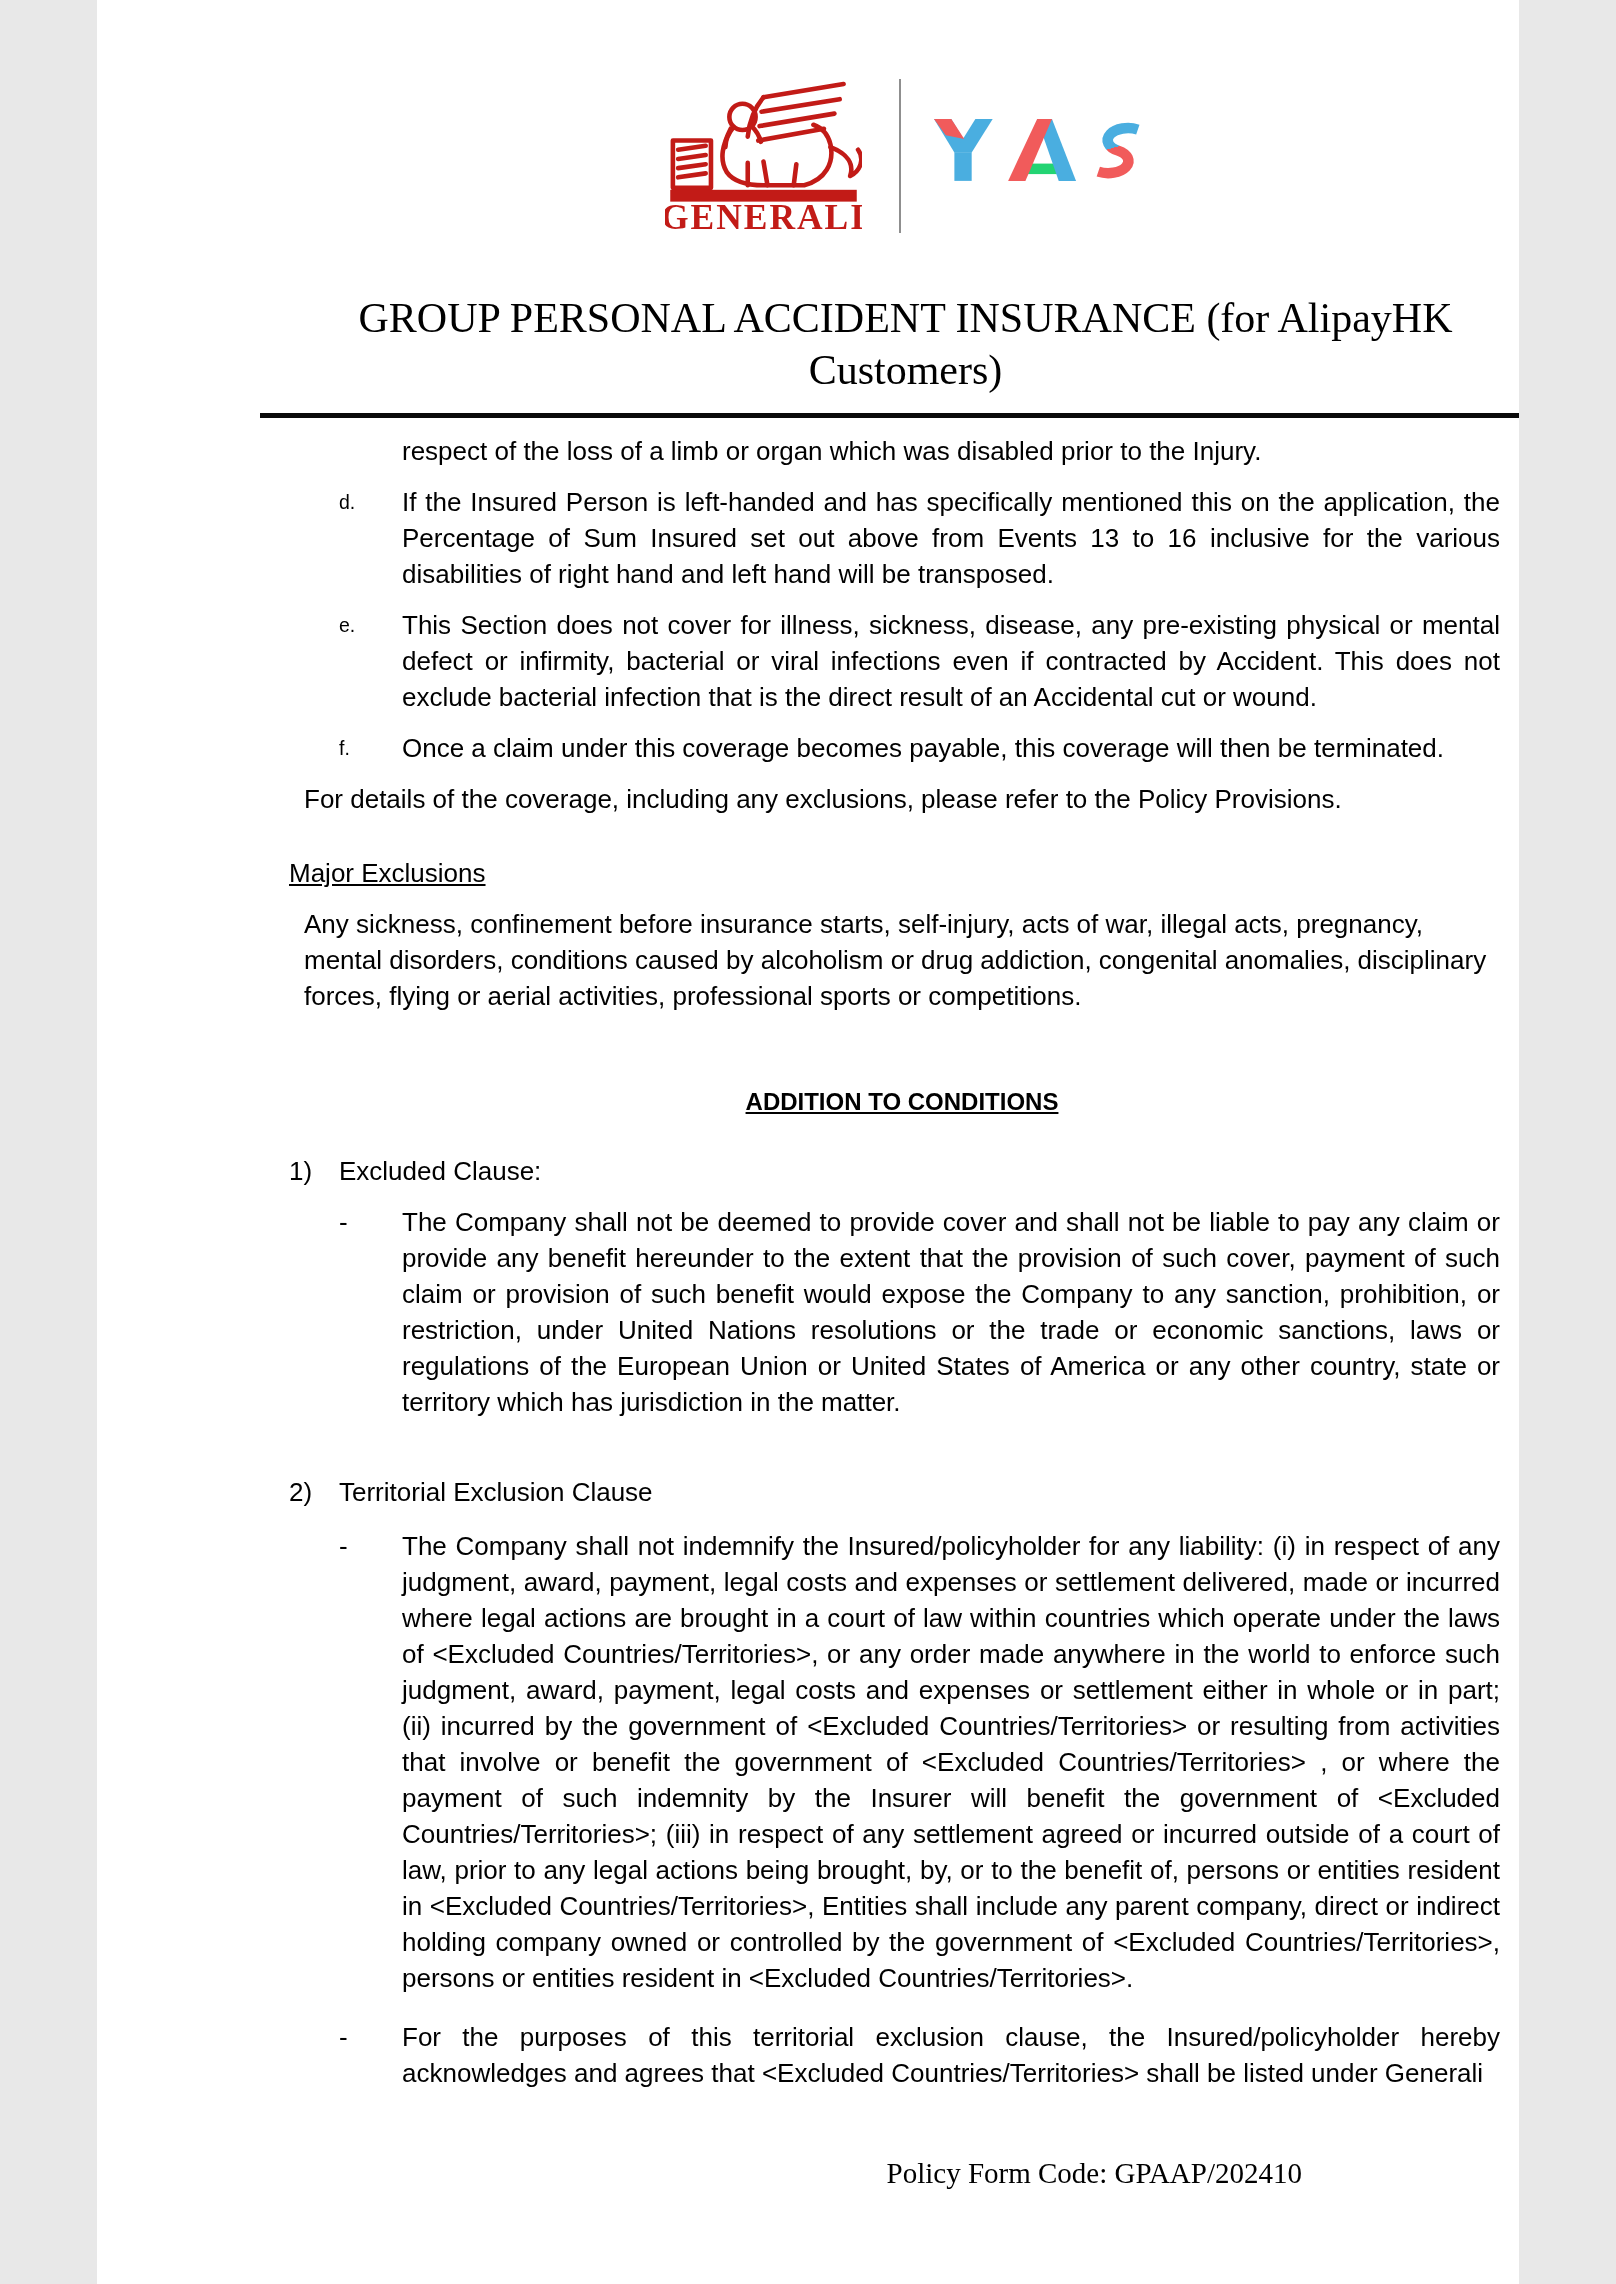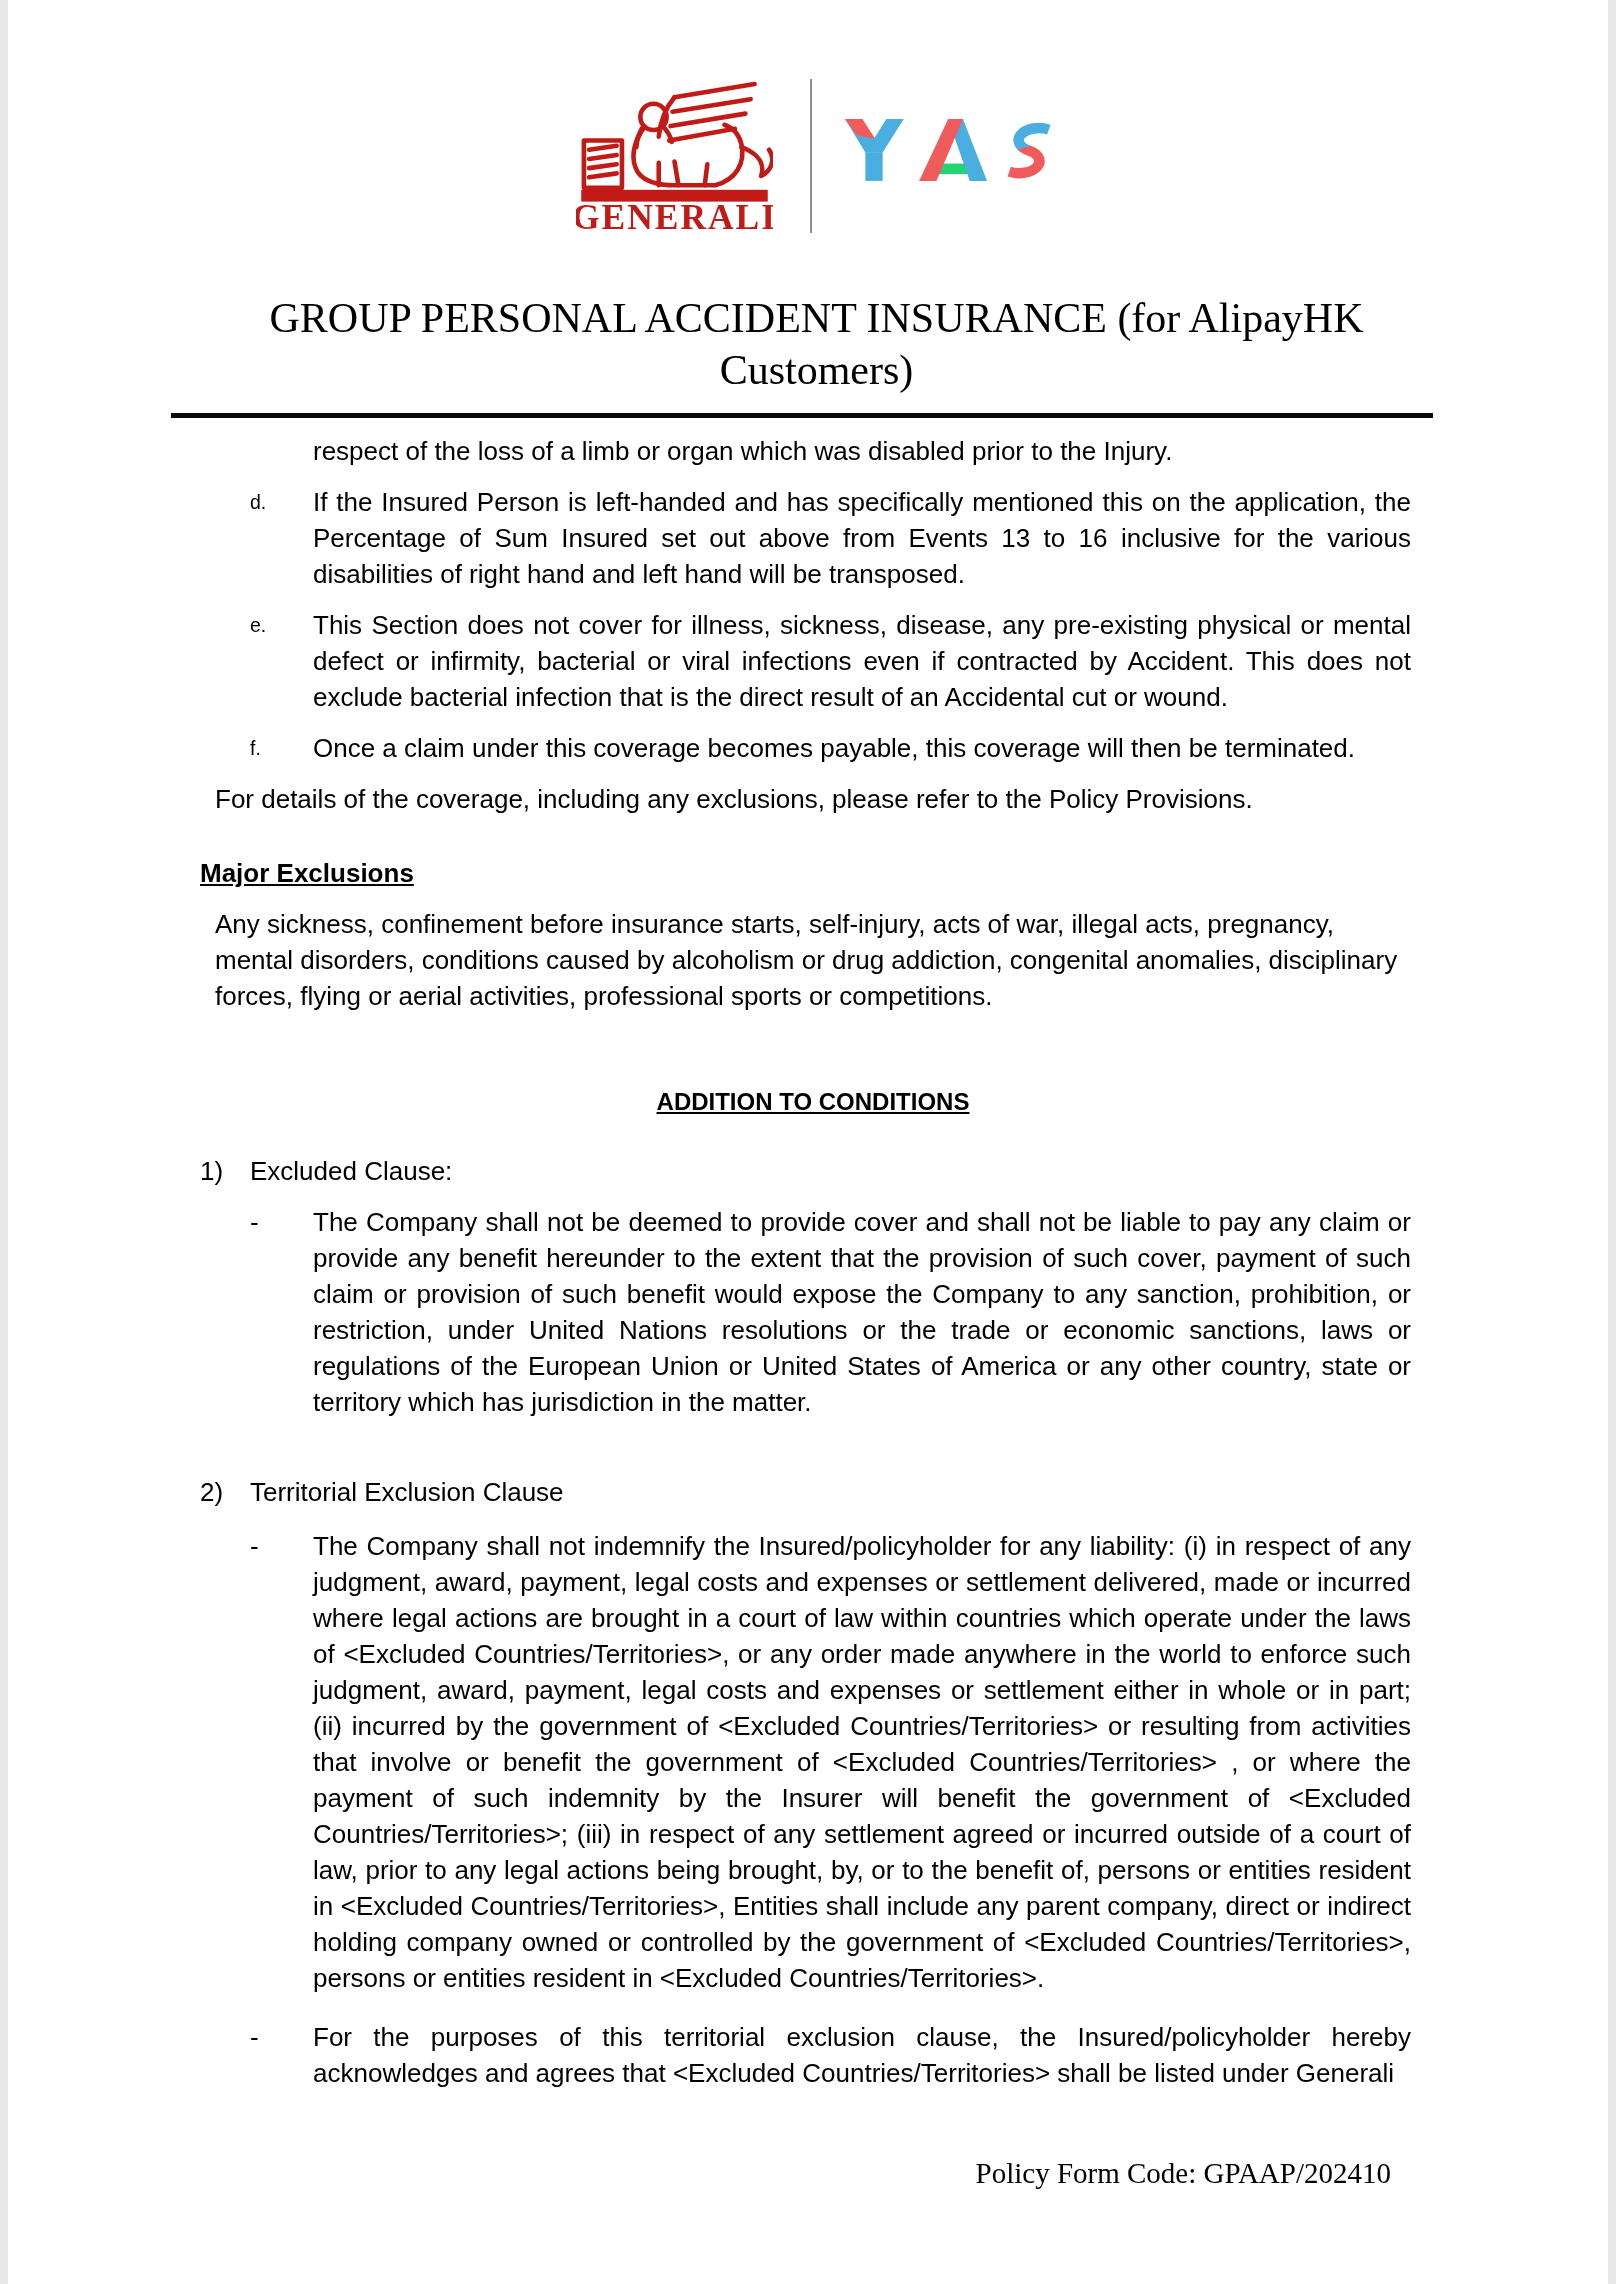--- a/index.html
+++ b/index.html
@@ -1,18 +1,18 @@
 <!DOCTYPE html>
 <html style="font-size:10.4px"><head>
 <meta charset="utf-8">
 <style>
   html,body{margin:0;padding:0;background:#e8e8e8;}
   .page{
     position:relative;
-    width:1600px;height:2284px;
+    width:1422px;height:2284px;
     background:#ffffff;
     margin:0 auto;
     font-family:"Liberation Sans",sans-serif;
     color:#000;
     overflow:hidden;
   }
   
   .header{position:absolute;top:0;left:0;width:100%;height:287px;}
   .generali-logo{position:absolute;left:568px;top:76px;width:197px;height:158px;}
   .logo-divider{position:absolute;left:802px;top:79px;width:2px;height:154px;background:#8f8f8f;}
@@ -34,21 +34,21 @@
   .jst{text-align:justify;}
   .cont{margin-top:3.9px;padding-left:98px;}
   .li{position:relative;padding-left:98px;}
   .li-label{
     position:absolute;left:50px;top:0;
     font-size:19.5px;line-height:36px;
   }
   .note{margin-top:41px;}
   .mx-head{
     margin:38px 0 0 0;font-size:26px;line-height:36px;
-    font-weight:700;text-decoration:underline;
+    font-weight:400;text-decoration:underline;
   }
   .mx-text{margin:0;}
   .addition{
     margin:70px 0 0 0;font-size:24px;line-height:36px;
     font-weight:700;text-decoration:underline;text-align:center;
   }
   .cond{position:relative;padding-left:50px;margin-top:33px;}
   .cond2{margin-top:54px;}
   .cond-num{position:absolute;left:0;top:0;}
   .bullet{position:relative;padding-left:98px;}

